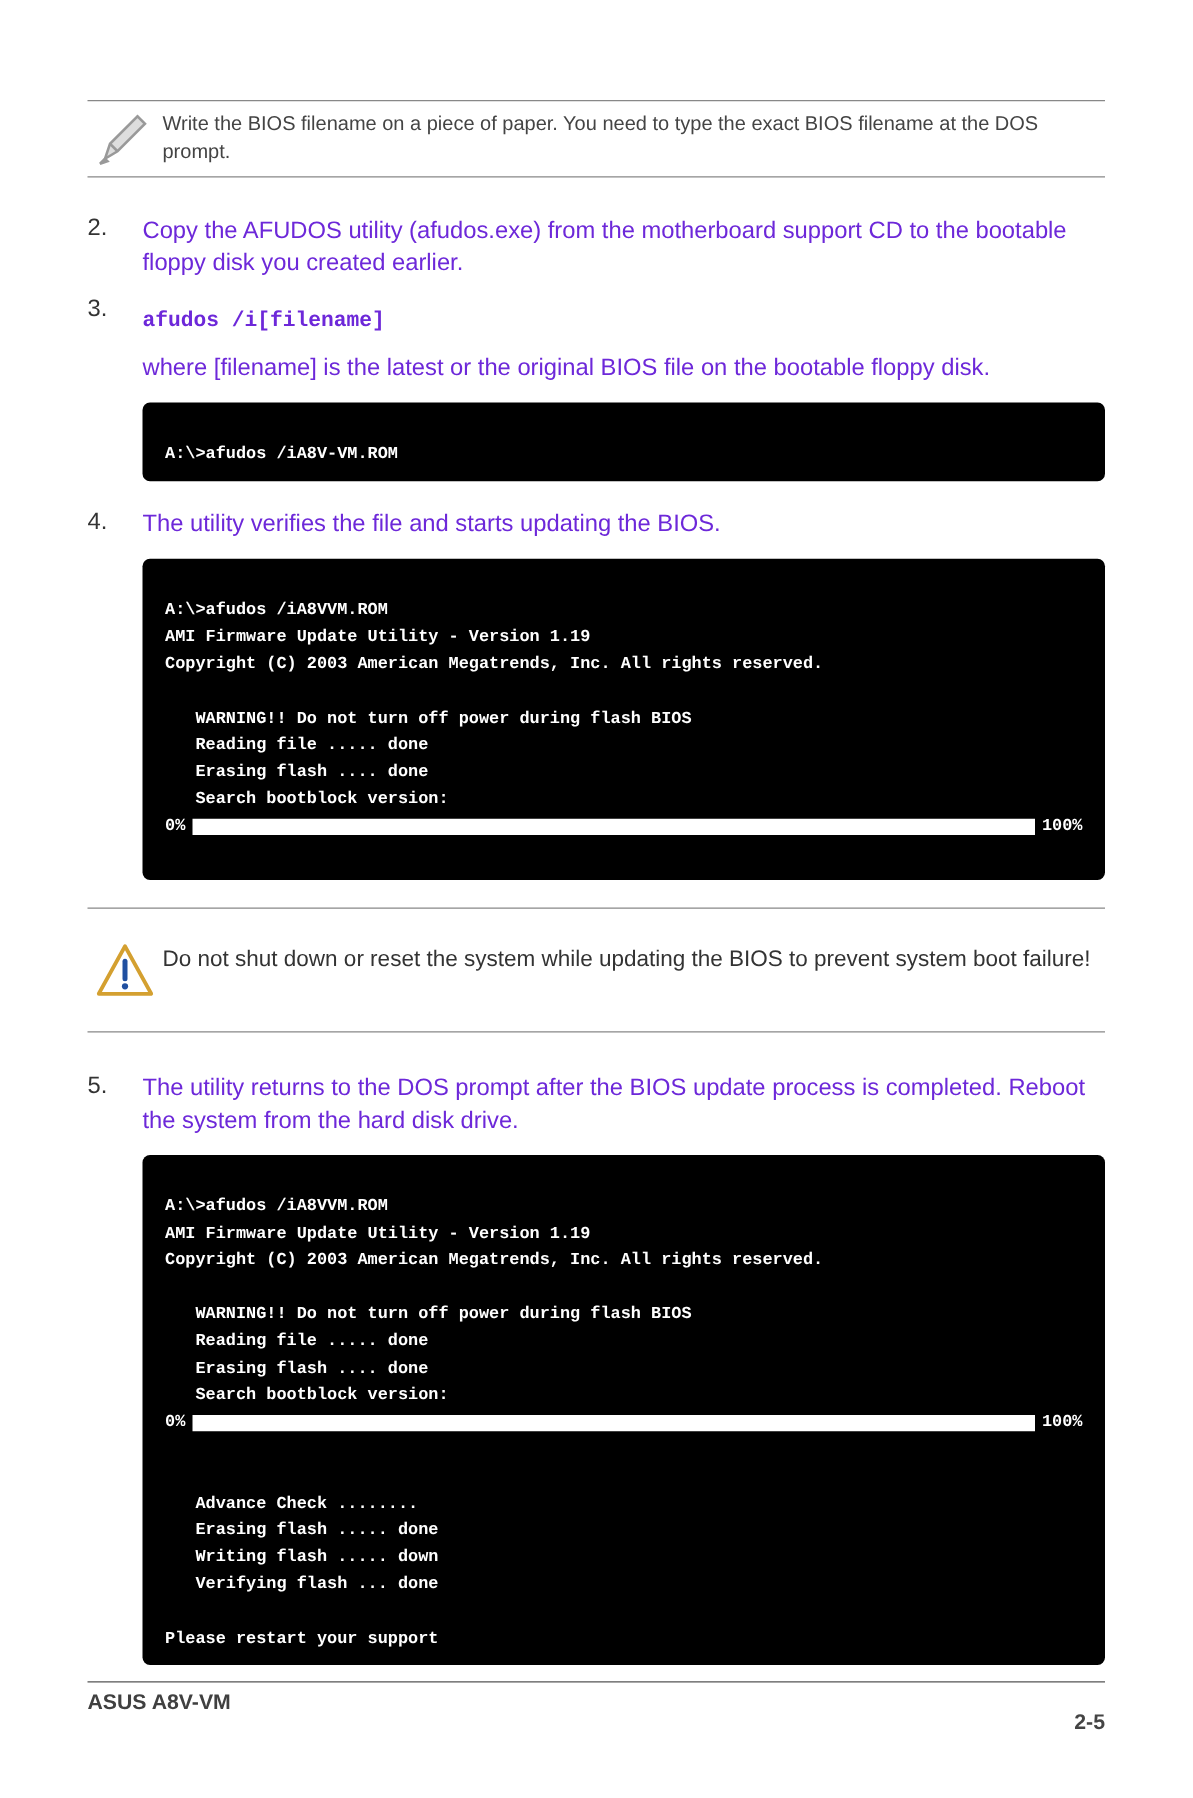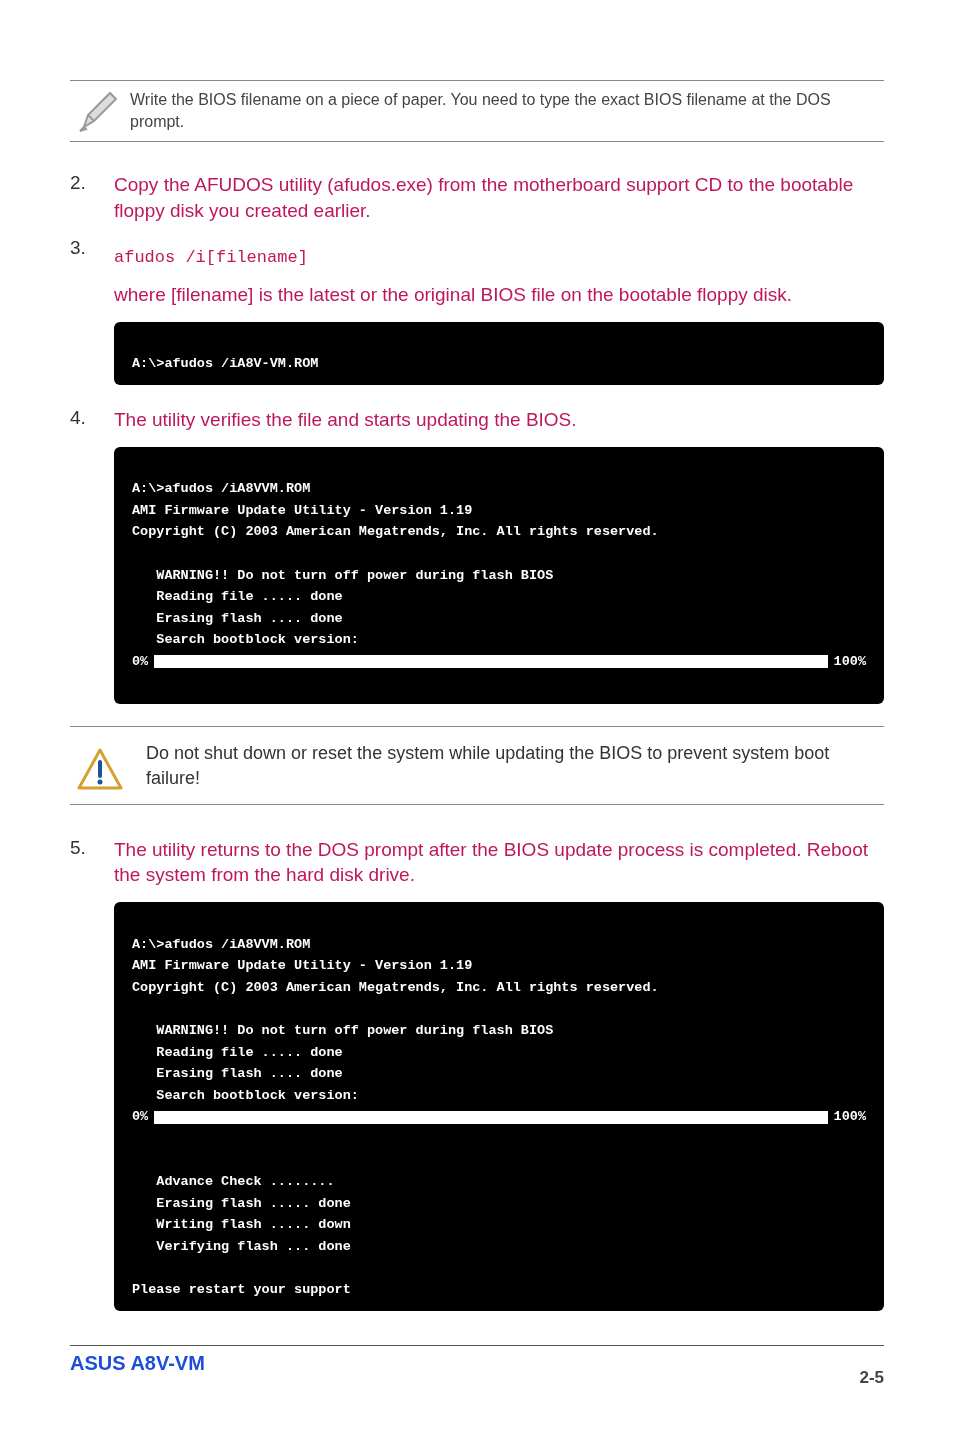--- a/index.html
+++ b/index.html
@@ -45,25 +45,25 @@
     .list-num {
       width: 44px;
       flex-shrink: 0;
       font-size: 19px;
       color: #333;
     }
     .list-body {
       flex: 1;
       font-size: 19px;
       line-height: 1.35;
-      color: #be185d;
+      color: #6d28d9;
     }
     .mono-cmd {
       font-family: "Courier New", monospace;
-      font-weight: normal;
+      font-weight: bold;
       font-size: 17px;
       margin: 10px 0 12px 0;
     }
     .terminal {
       background: #000;
       color: #fff;
       font-family: "Courier New", monospace;
       font-weight: bold;
       font-size: 13.5px;
       padding: 10px 18px;
@@ -82,26 +82,25 @@
       white-space: nowrap;
     }
     .progress-bar {
       background: #fff;
       height: 13px;
       flex: 1;
       margin: 0 6px;
     }
     .warn-box {
       display: flex;
-      align-items: flex-end;
+      align-items: flex-start;
       margin: 10px 0 32px 0;
       border-top: 1px solid #888;
       border-bottom: 1px solid #888;
-      padding: 14px 0;
-      gap: 16px;
+      padding: 28px 0;
     }
     .warn-icon {
       width: 60px;
       flex-shrink: 0;
       display: flex;
       align-items: center;
       justify-content: center;
     }
     .warn-text {
       flex: 1;
@@ -114,23 +113,23 @@
       bottom: 50px;
       left: 70px;
       right: 70px;
       border-top: 1px solid #555;
       padding-top: 6px;
       display: flex;
       justify-content: space-between;
       font-family: Arial, sans-serif;
     }
     .footer-left {
-      font-size: 20px;
-      font-weight: bold;
-      color: #1d4ed8;
+      font-size: 17px;
+      font-weight: bold;
+      color: #404040;
     }
     .footer-right {
       font-size: 17px;
       font-weight: bold;
       color: #444;
       margin-top: 16px;
     }
     .indent-block {
       margin-left: 44px;
     }

